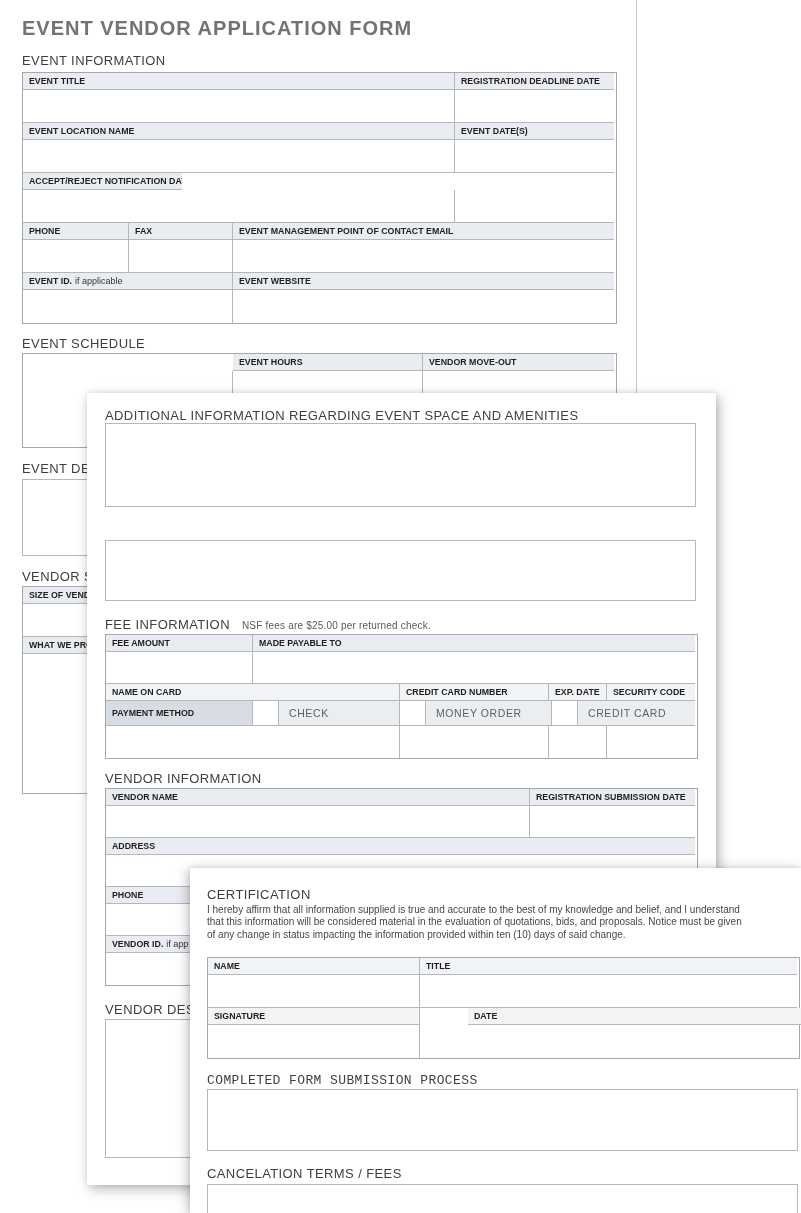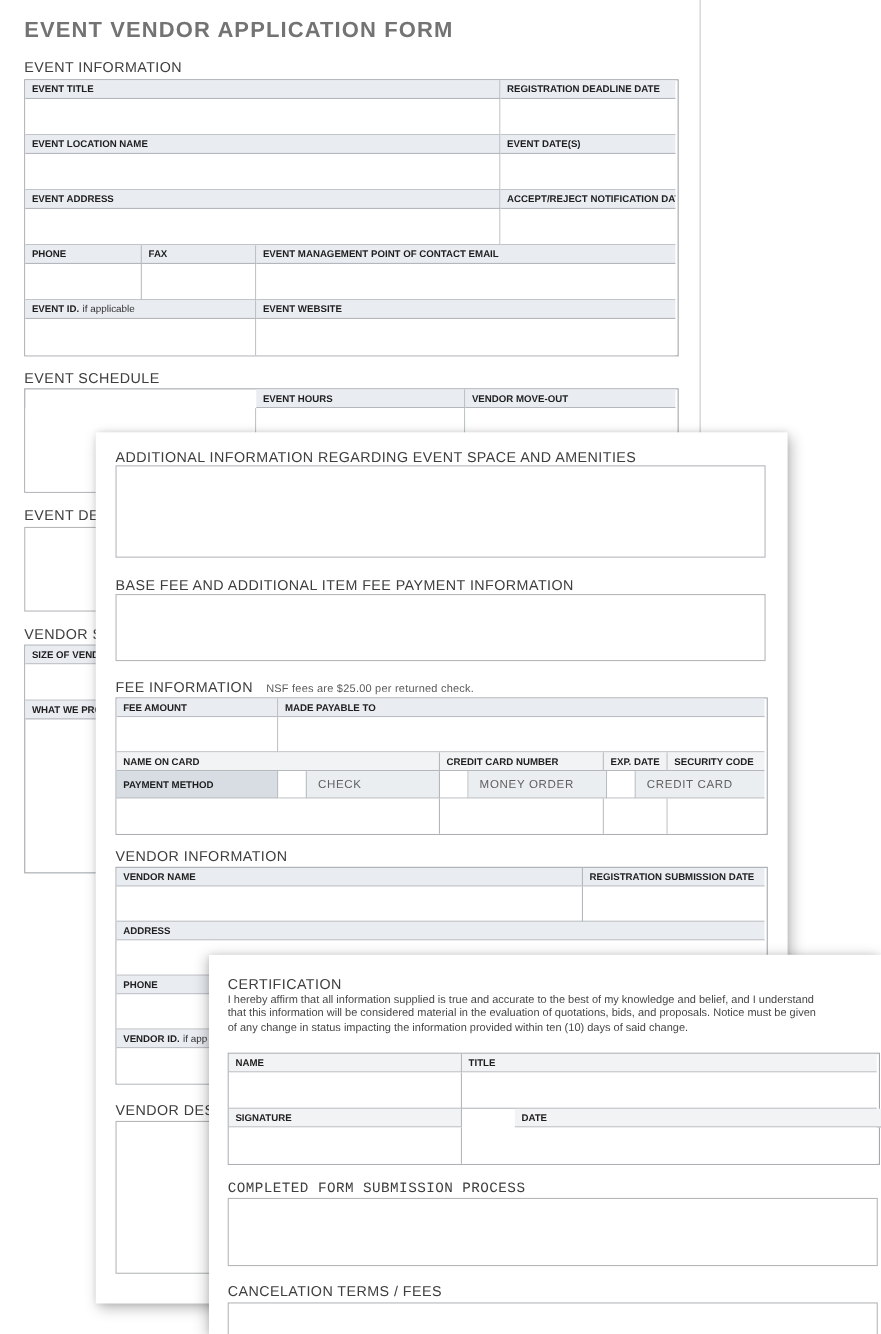--- a/index.html
+++ b/index.html
@@ -59,21 +59,20 @@
     </div>
     <div class="row hr">
       <div class="hc" style="flex:0 0 432px;">EVENT LOCATION NAME</div>
       <div class="hc" style="flex:0 0 159px;">EVENT DATE(S)</div>
     </div>
     <div class="row ir">
       <div class="cell" style="flex:0 0 432px;"></div>
       <div class="cell" style="flex:0 0 159px;"></div>
     </div>
     <div class="row hr">
-      <div class="hc" style="flex:0 0 432px;">EVENT ADDRESS</div>
       <div class="hc" style="flex:0 0 159px;">ACCEPT/REJECT NOTIFICATION DATE</div>
     </div>
     <div class="row ir">
       <div class="cell" style="flex:0 0 432px;"></div>
       <div class="cell" style="flex:0 0 159px;"></div>
     </div>
     <div class="row hr">
       <div class="hc" style="flex:0 0 106px;">PHONE</div>
       <div class="hc" style="flex:0 0 104px;">FAX</div>
       <div class="hc" style="flex:0 0 381px;">EVENT MANAGEMENT POINT OF CONTACT EMAIL</div>
@@ -130,21 +129,20 @@
       <div class="cell" style="flex:0 0 591px;"></div>
     </div>
   </div>
 </div>
 
 <div class="sheet p2">
 
   <div class="shead" style="left:18px;top:15px;">ADDITIONAL INFORMATION REGARDING EVENT SPACE AND AMENITIES</div>
   <div class="bigbox" style="left:18px;top:30px;width:591px;height:84px;"></div>
 
-  <div class="shead" style="left:18px;top:131px;">BASE FEE AND ADDITIONAL ITEM FEE PAYMENT INFORMATION</div>
   <div class="bigbox" style="left:18px;top:147px;width:591px;height:61px;"></div>
 
   <div class="shead" style="left:18px;top:224px;">
     <span>FEE INFORMATION</span>
     <span class="hnote">NSF fees are $25.00 per returned check.</span>
   </div>
 
   <div class="tbl" style="left:18px;top:241px;width:591px;">
     <div class="row hr">
       <div class="hc" style="flex:0 0 147px;">FEE AMOUNT</div>

